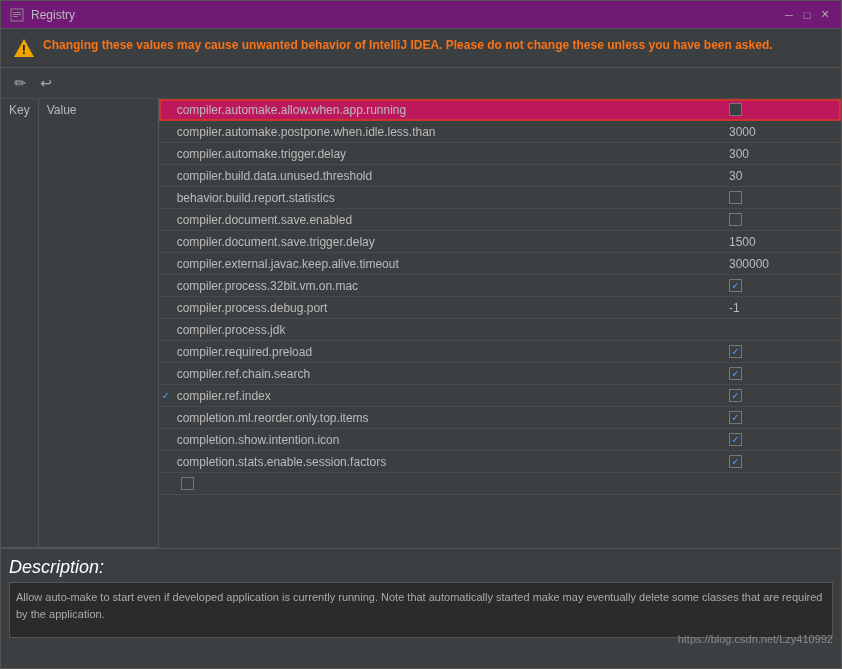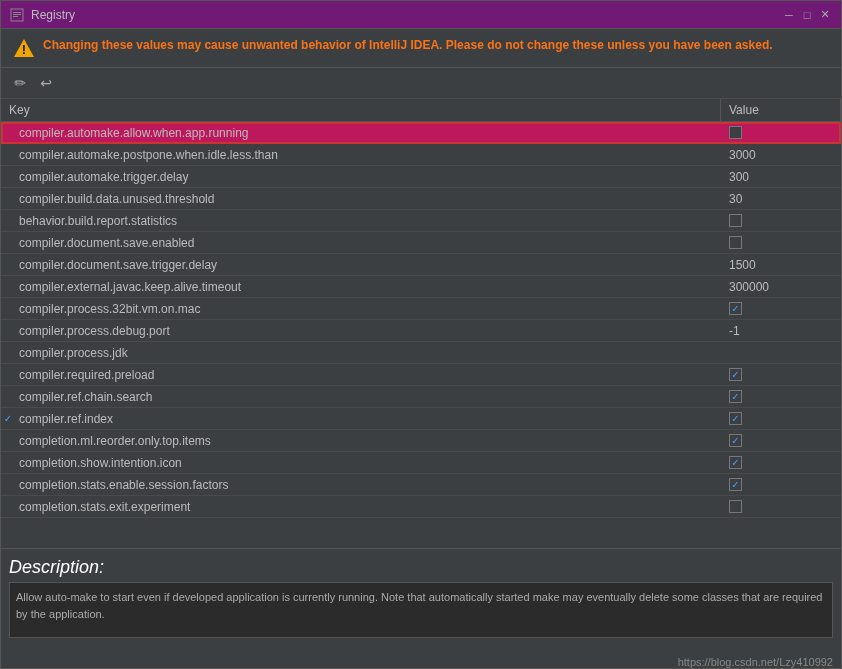--- a/index.html
+++ b/index.html
@@ -95,21 +95,20 @@
       justify-content: center;
       color: #aaa;
       font-size: 14px;
       cursor: pointer;
       border-radius: 2px;
     }
     .table-container {
       flex: 1;
       overflow: hidden;
       display: flex;
-      flex-direction: column;
       position: relative;
     }
     .table-header {
       display: flex;
       background: #3c3f41;
       border-bottom: 1px solid #555;
       flex-shrink: 0;
     }
     .table-header-cell {
       padding: 4px 8px;
@@ -194,21 +193,21 @@
       font-size: 11px;
       line-height: 1.5;
       border: 1px solid #555;
       padding: 6px;
       background: #2b2b2b;
       height: 56px;
       overflow-y: auto;
     }
     .watermark {
       position: absolute;
-      bottom: 0;
+      bottom: 23px;
       right: 8px;
       color: #888;
       font-size: 11px;
     }
   </style>
 </head>
 <body>
 
 <div class="window">
 
@@ -348,21 +347,20 @@
         </div>
         <div class="table-row">
           <div class="row-marker"></div>
           <div class="row-key">completion.stats.enable.session.factors</div>
           <div class="row-value">
             <div class="checkbox checked">✓</div>
           </div>
         </div>
         <div class="table-row">
           <div class="row-marker"></div>
-          <div class="row-key">completion.stats.exit.experiment</div>
           <div class="row-value">
             <div class="checkbox"></div>
           </div>
         </div>
       </div>
   </div>
 
   <div class="description-panel">
     <div class="description-label">Description:</div>
     <div class="description-text">Allow auto-make to start even if developed application is currently running. Note that automatically started make may eventually delete

